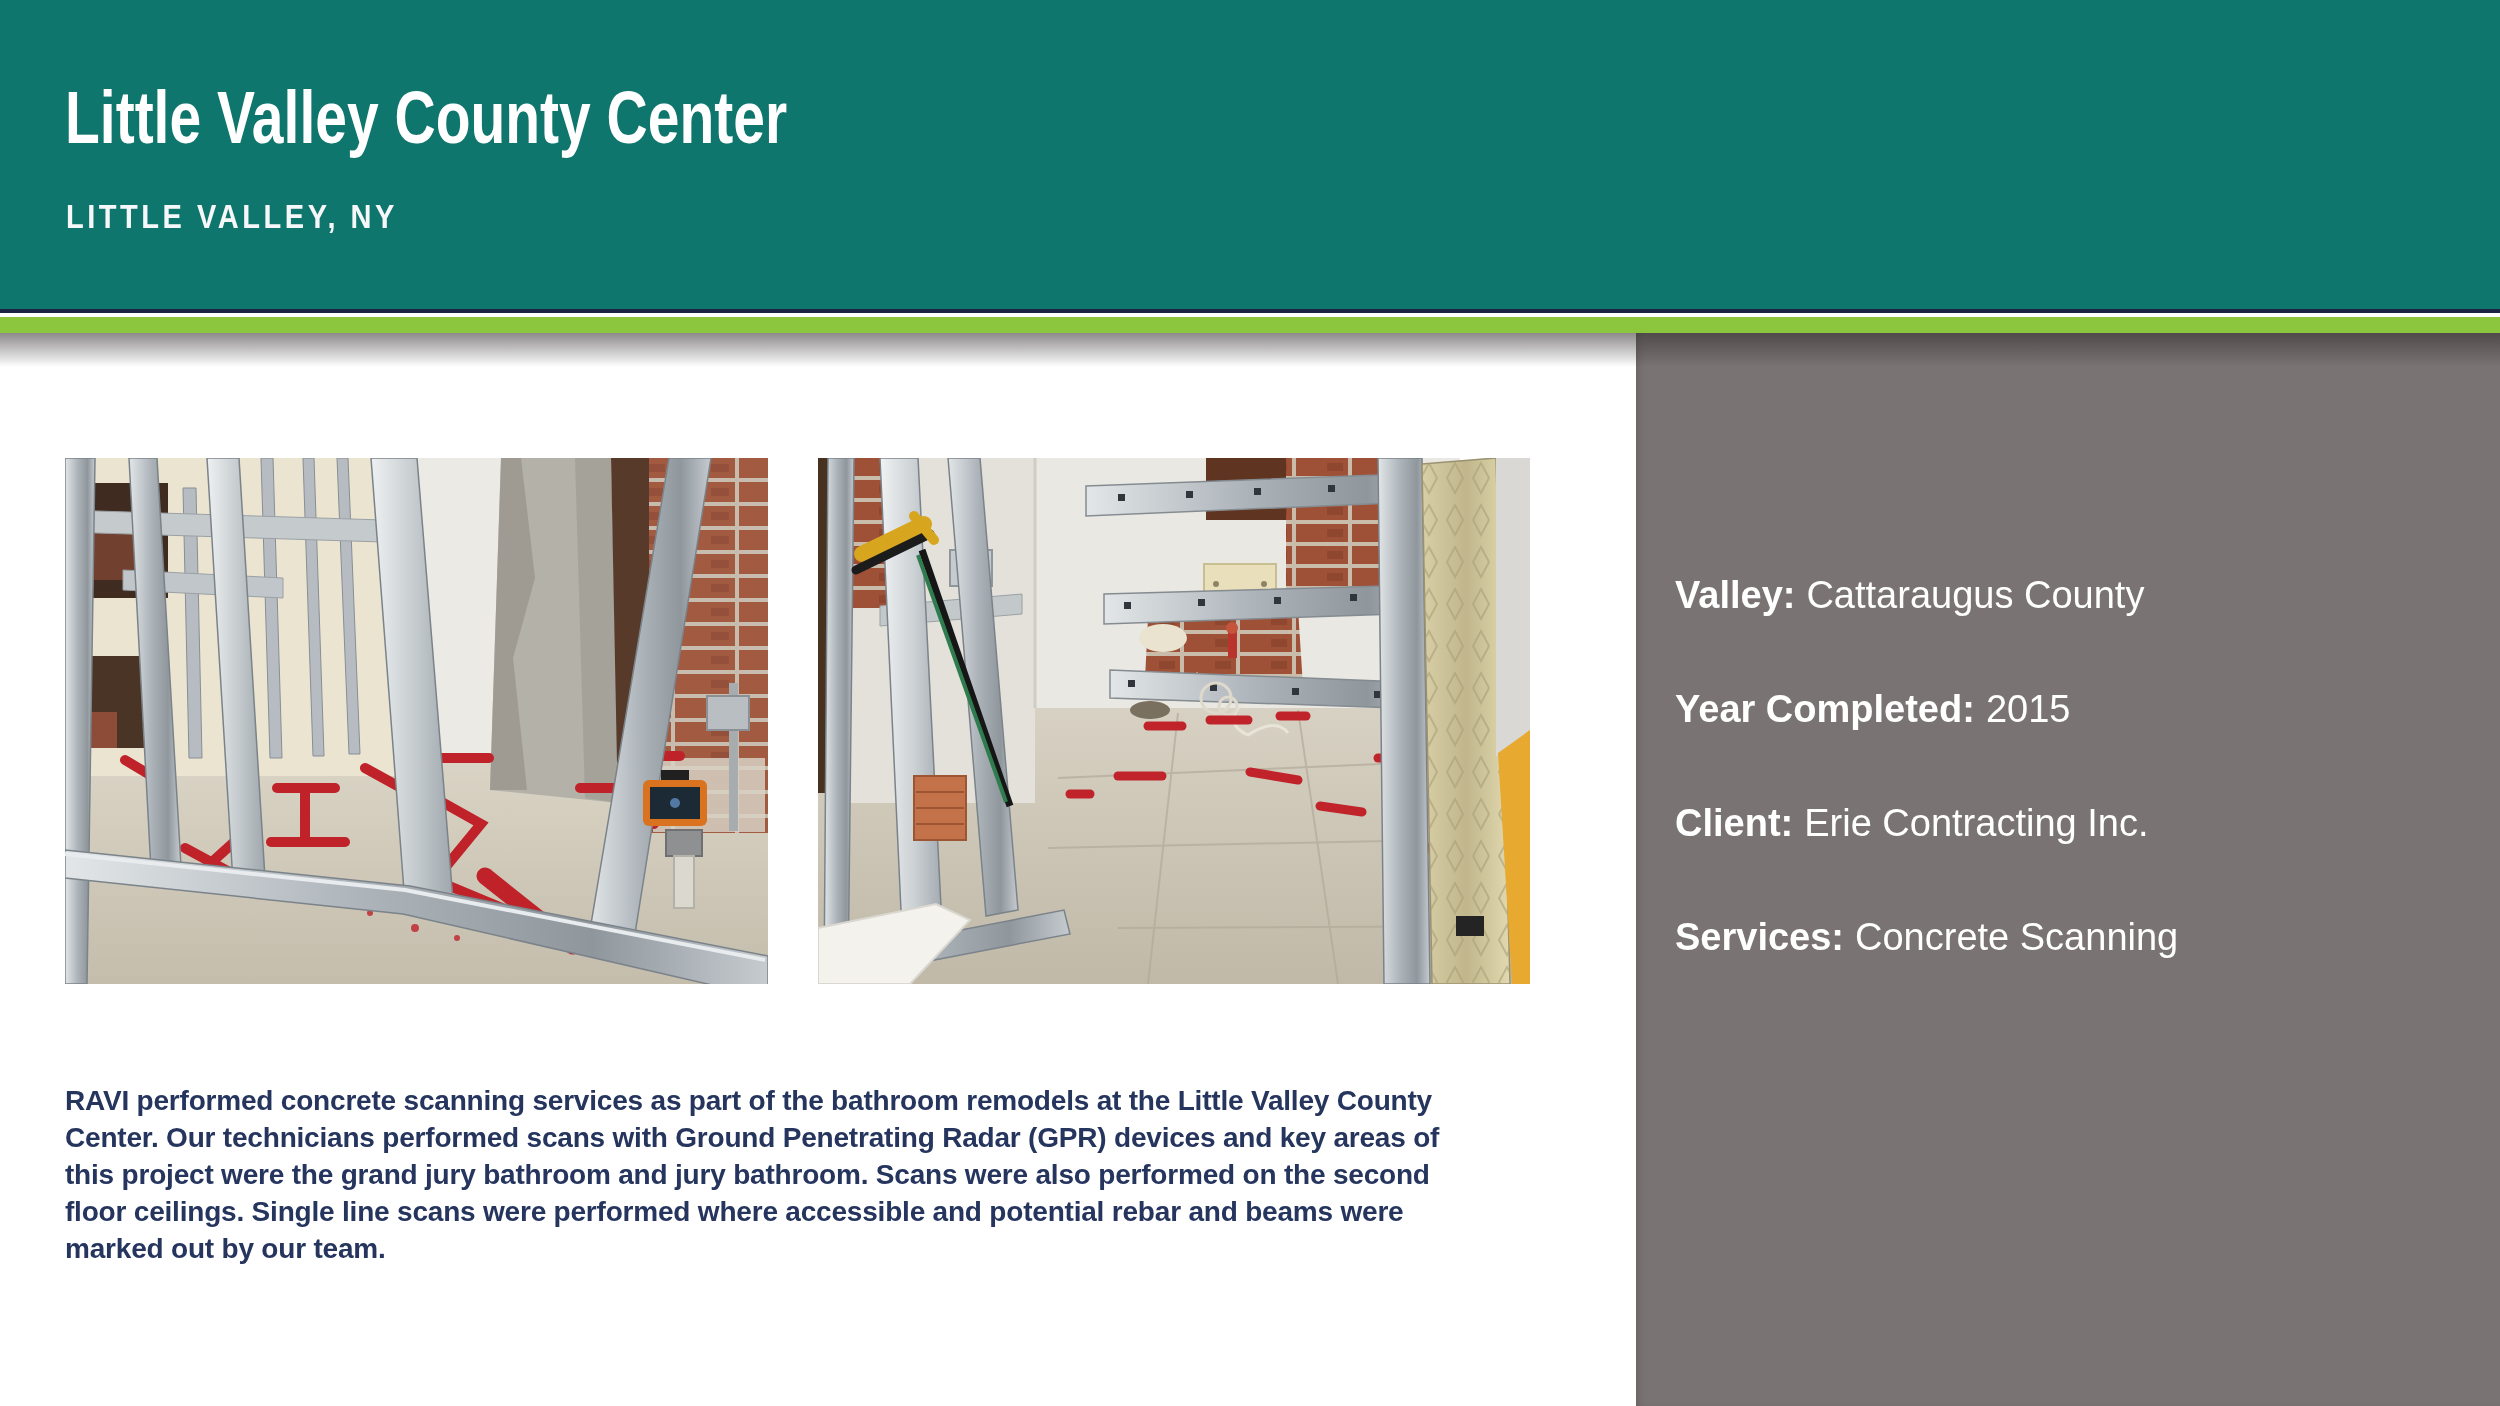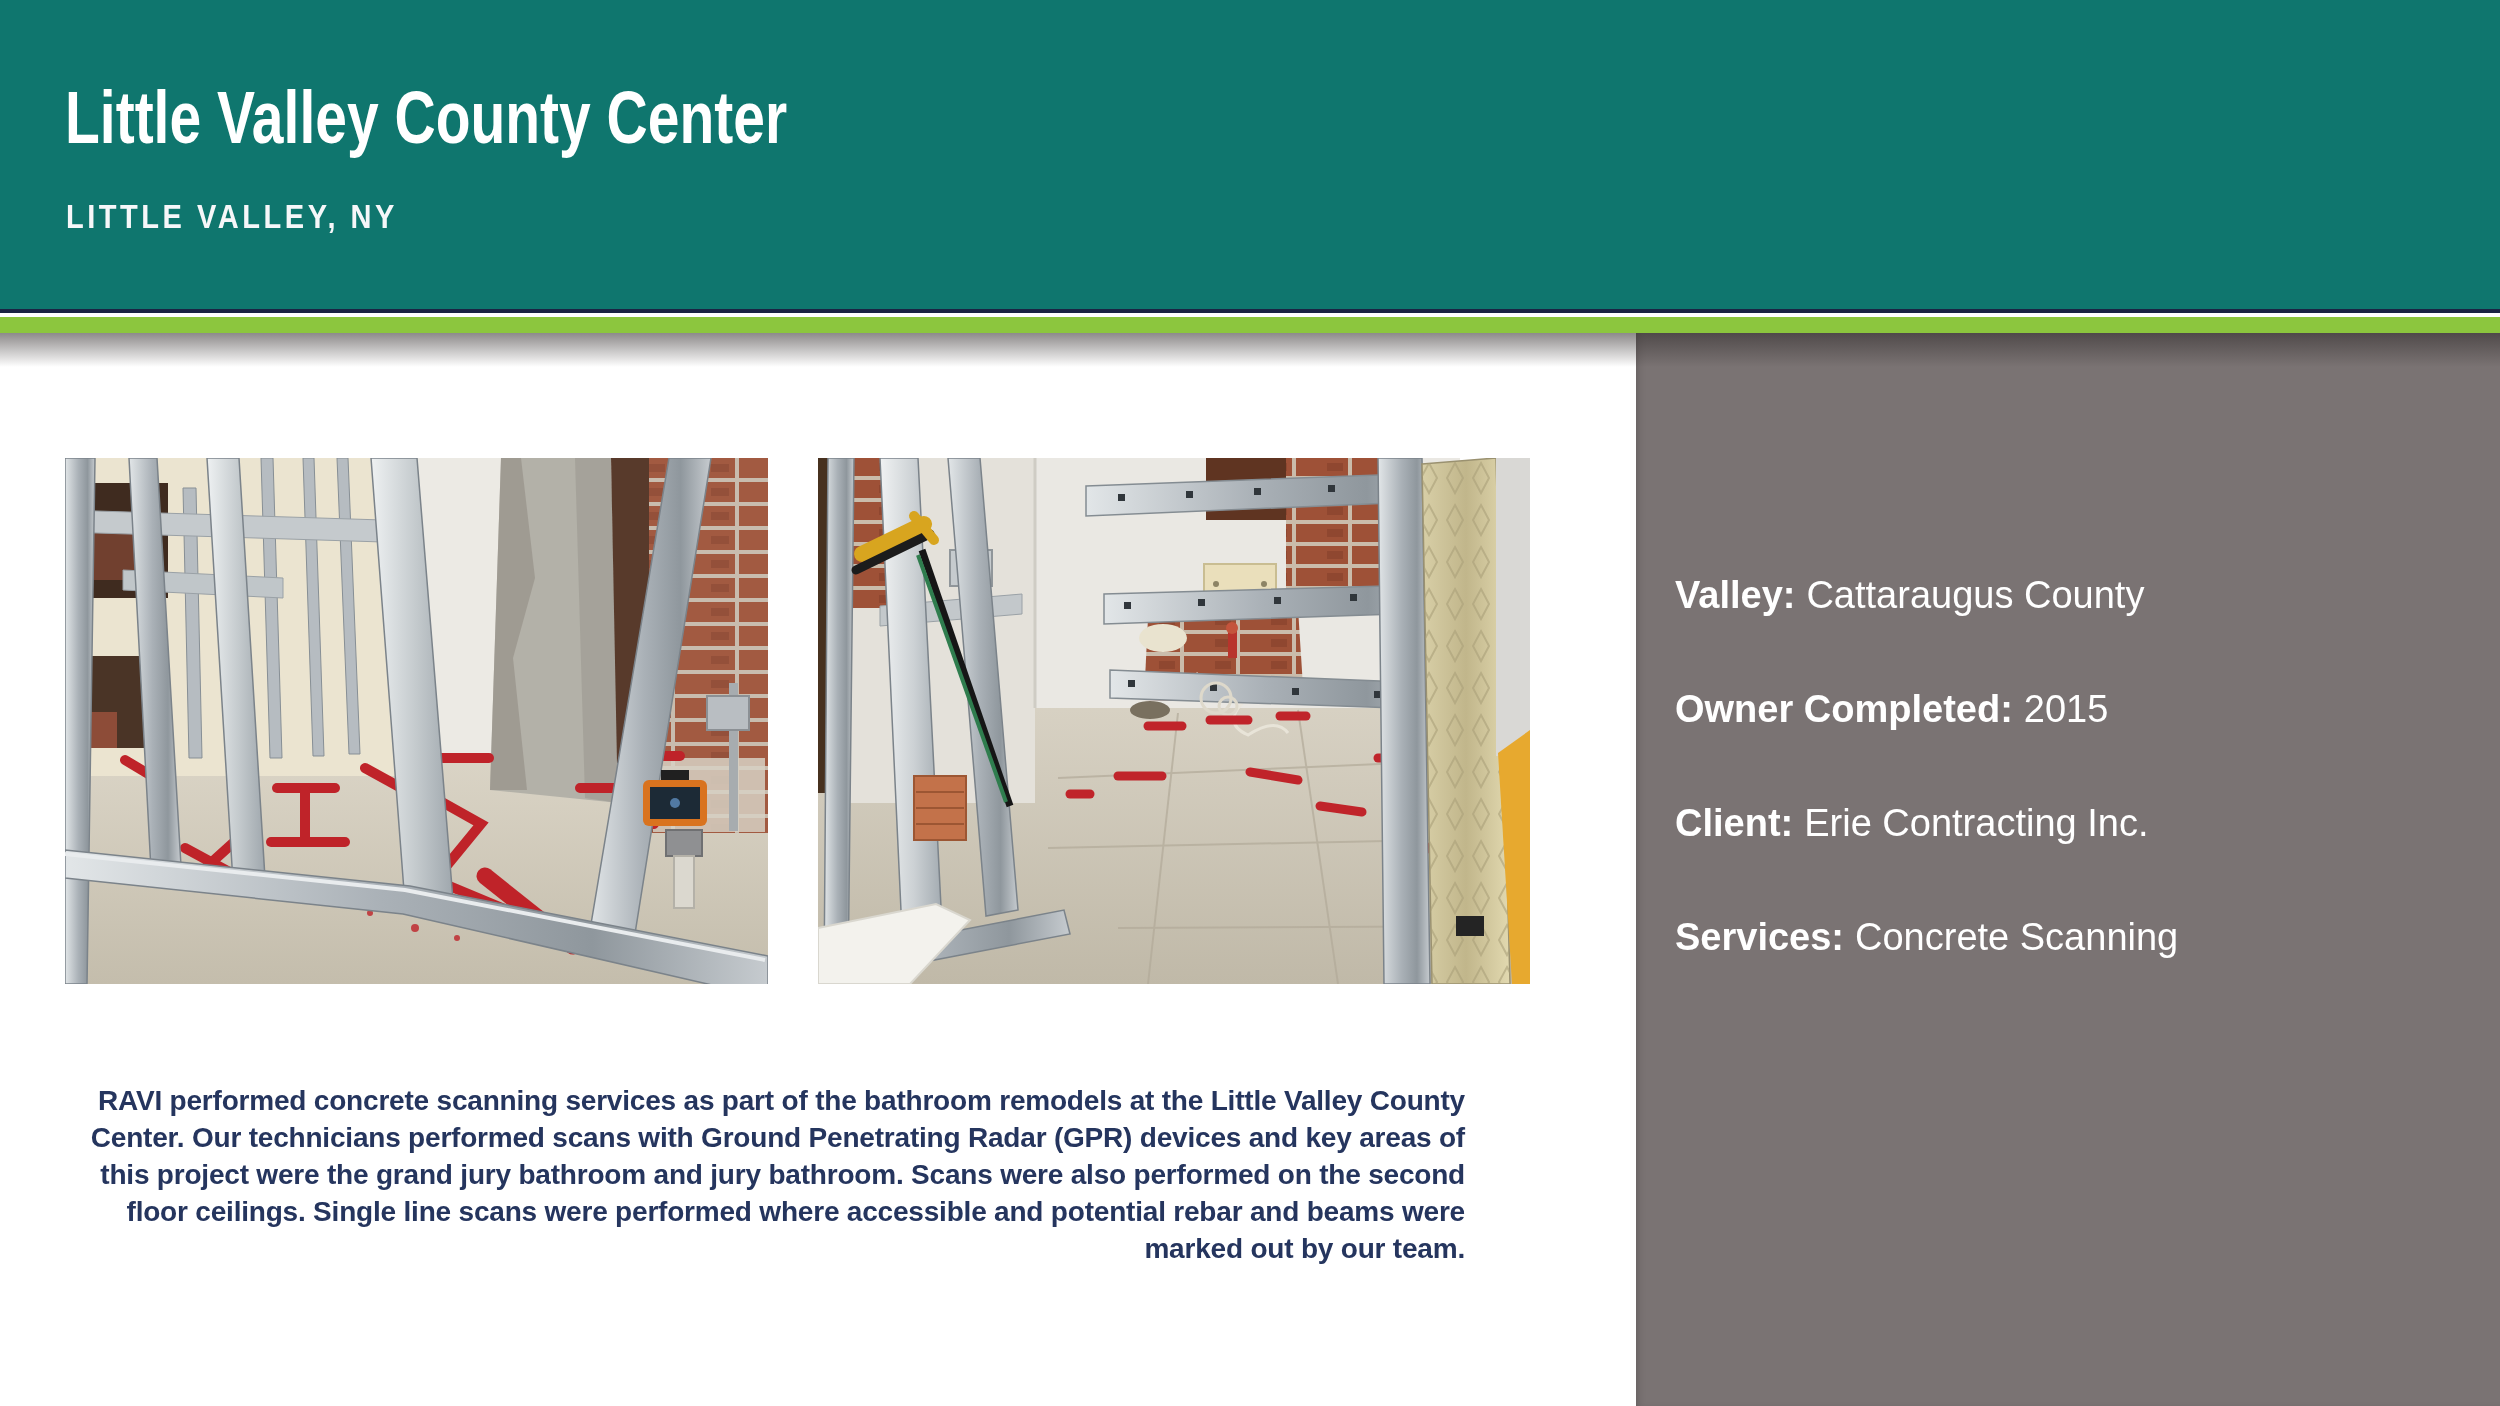--- a/index.html
+++ b/index.html
@@ -37,21 +37,21 @@
   }
   .photo {
     position:absolute; top:125px; overflow:hidden;
   }
   .photo svg { display:block; width:100%; height:100%; }
   .photo-1 { left:65px;  width:703px; height:526px; }
   .photo-2 { left:818px; width:712px; height:526px; }
   .project-description {
     position:absolute; left:65px; top:749px; width:1400px;
     font-size:28px; font-weight:bold; color:#25355e;
-    line-height:37px; letter-spacing:-0.2px;text-align:right;
+    line-height:37px; letter-spacing:-0.2px;
   }
   .details-panel {
     position:absolute; left:1636px; top:333px; width:864px; height:1073px;
     background:#7a7373;
     box-shadow:inset 6px 0 10px -6px rgba(0,0,0,0.25);
     padding:243px 30px 0 39px; color:#ffffff;
   }
   .info-line { font-size:38px; line-height:38px; margin-bottom:76px; white-space:nowrap; }
   .info-label { font-weight:bold; margin-right:11px; }
   .info-value { font-weight:normal;text-align:center; }
@@ -293,21 +293,21 @@
   </div>
 
   <p class="project-description">RAVI performed concrete scanning services as part of the bathroom remodels at the Little Valley County Center. Our technicians performed scans with Ground Penetrating Radar (GPR) devices and key areas of this project were the grand jury bathroom and jury bathroom. Scans were also performed on the second floor ceilings. Single line scans were performed where accessible and potential rebar and beams were marked out by our team.</p>
 </div>
 
 <div class="details-panel">
   <div class="info-line">
     <span class="info-label">Valley:</span><span class="info-value">Cattaraugus County</span>
   </div>
   <div class="info-line">
-    <span class="info-label">Owner Completed:</span><span class="info-value">2015</span>
+    <span class="info-label">Year Completed:</span><span class="info-value">2015</span>
   </div>
   <div class="info-line">
     <span class="info-label">Client:</span><span class="info-value">Erie Contracting Inc.</span>
   </div>
   <div class="info-line">
     <span class="info-label">Services:</span><span class="info-value">Concrete Scanning</span>
   </div>
 </div>
 
 </body></html>

